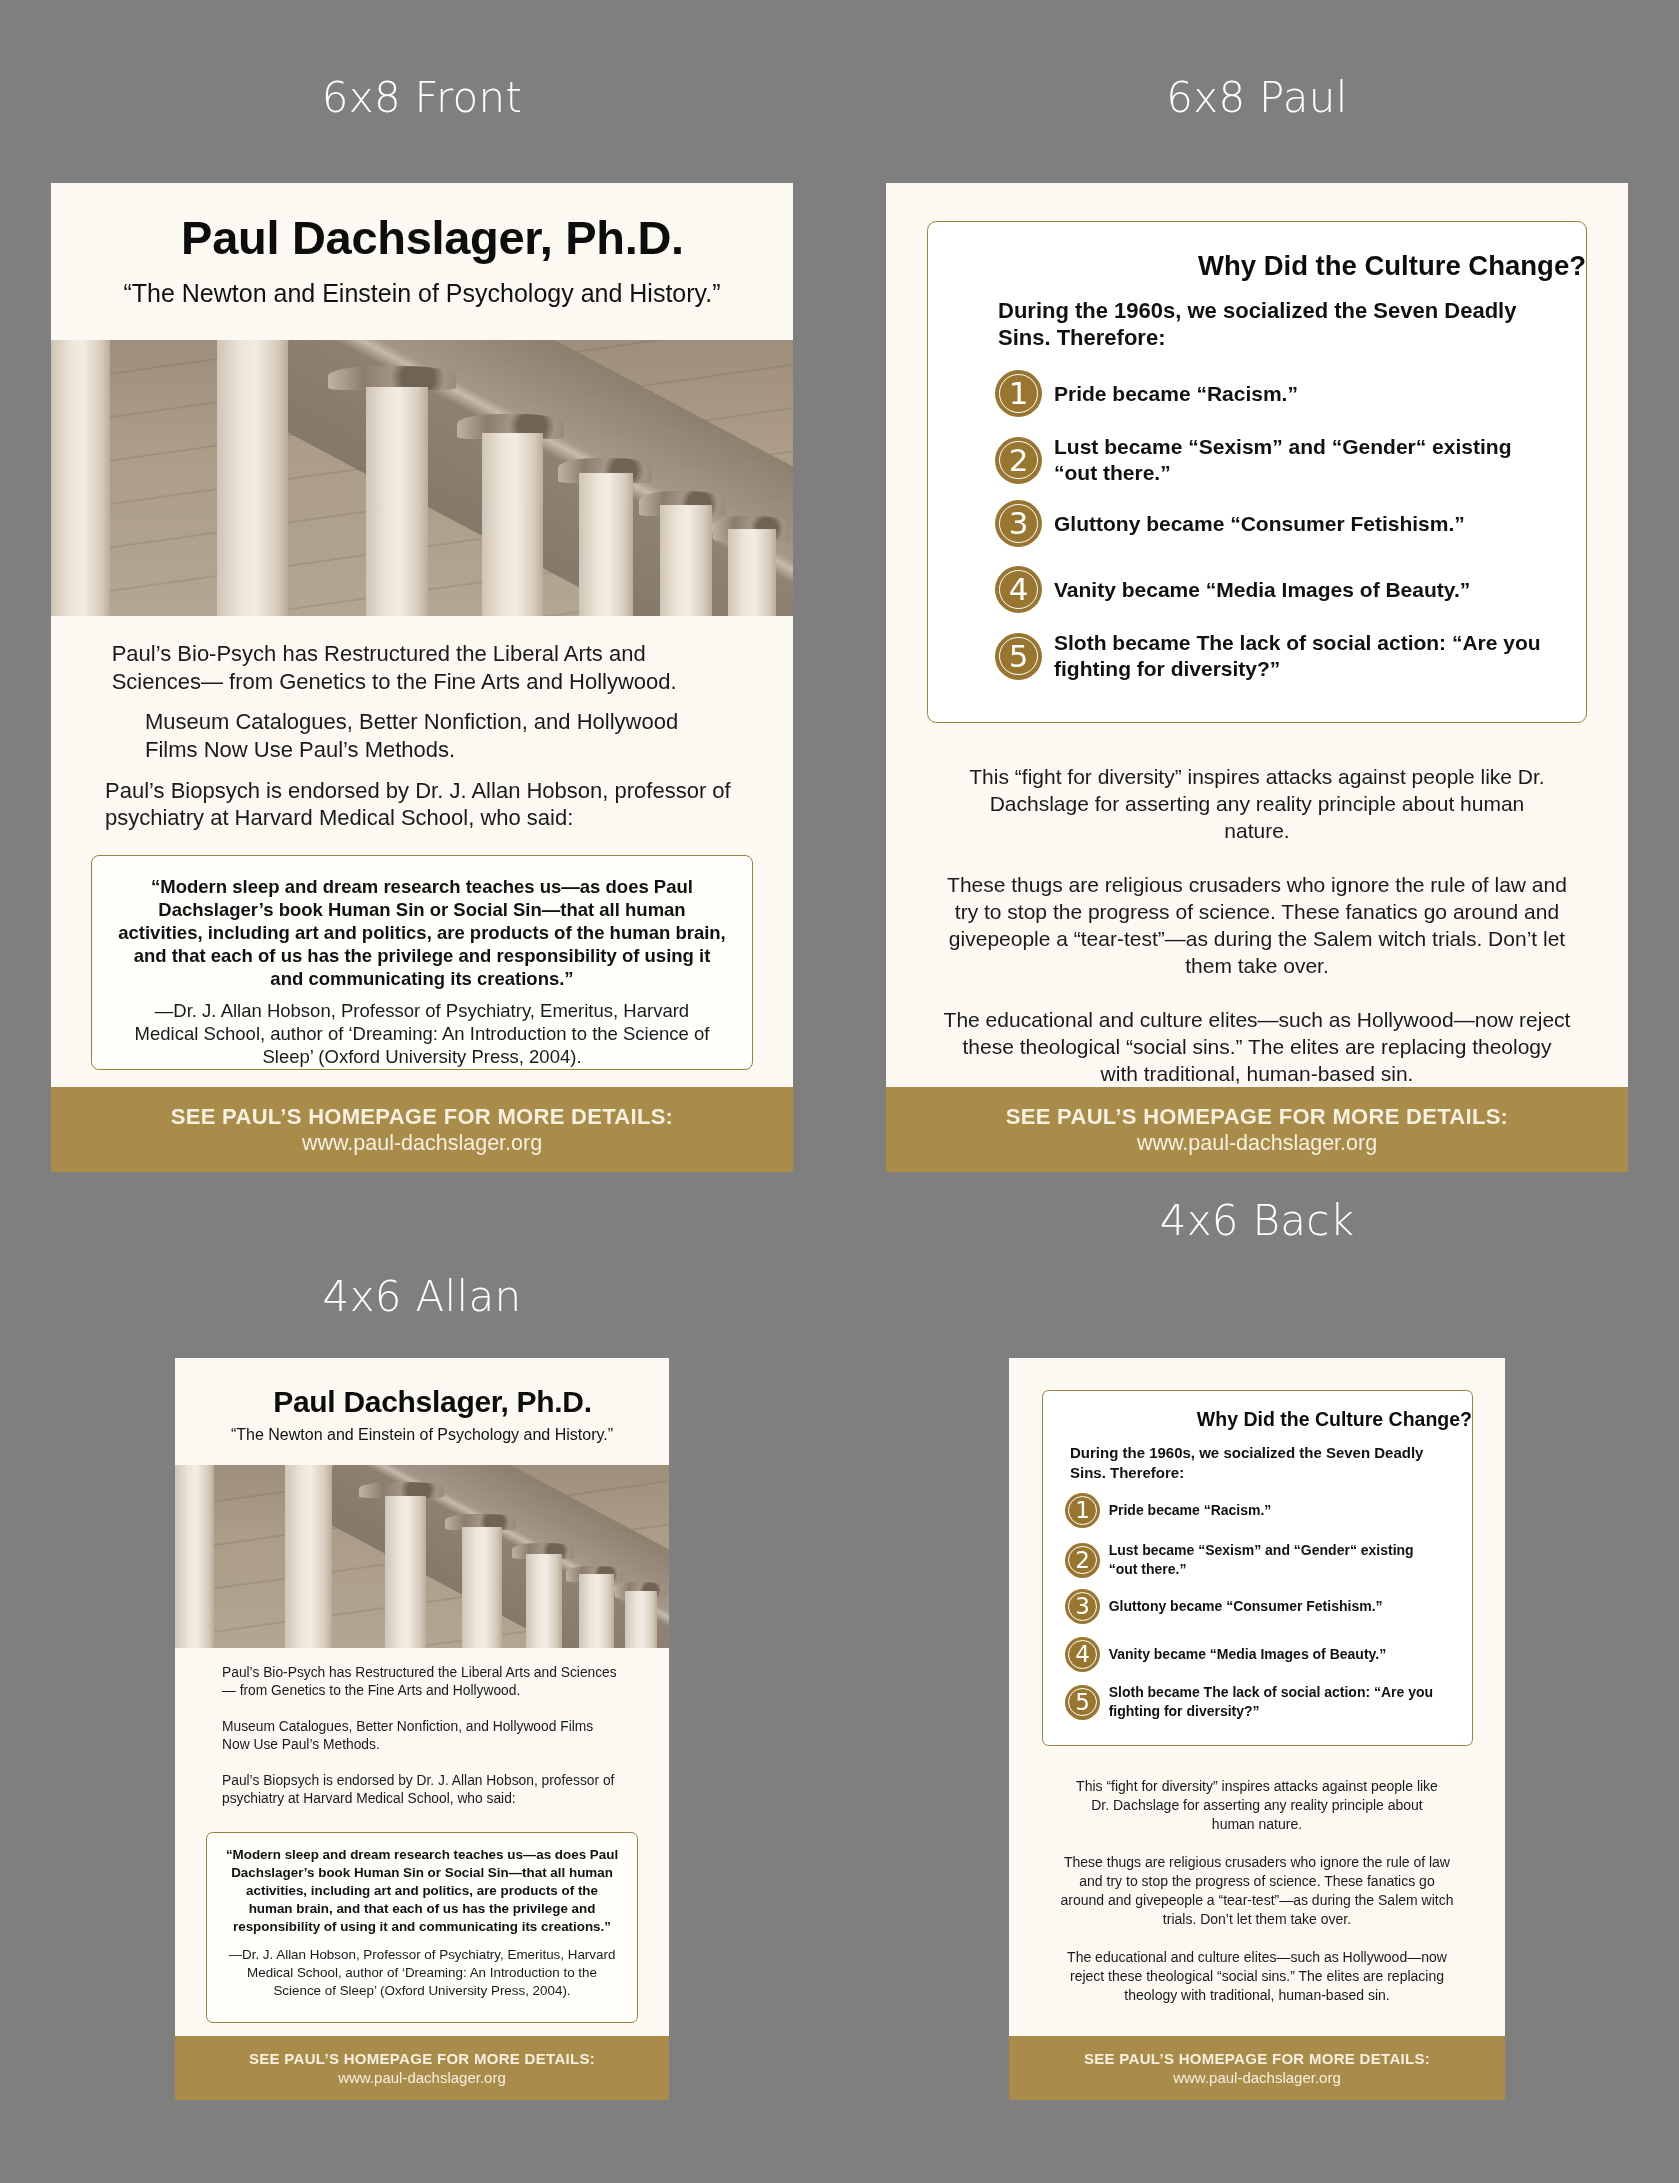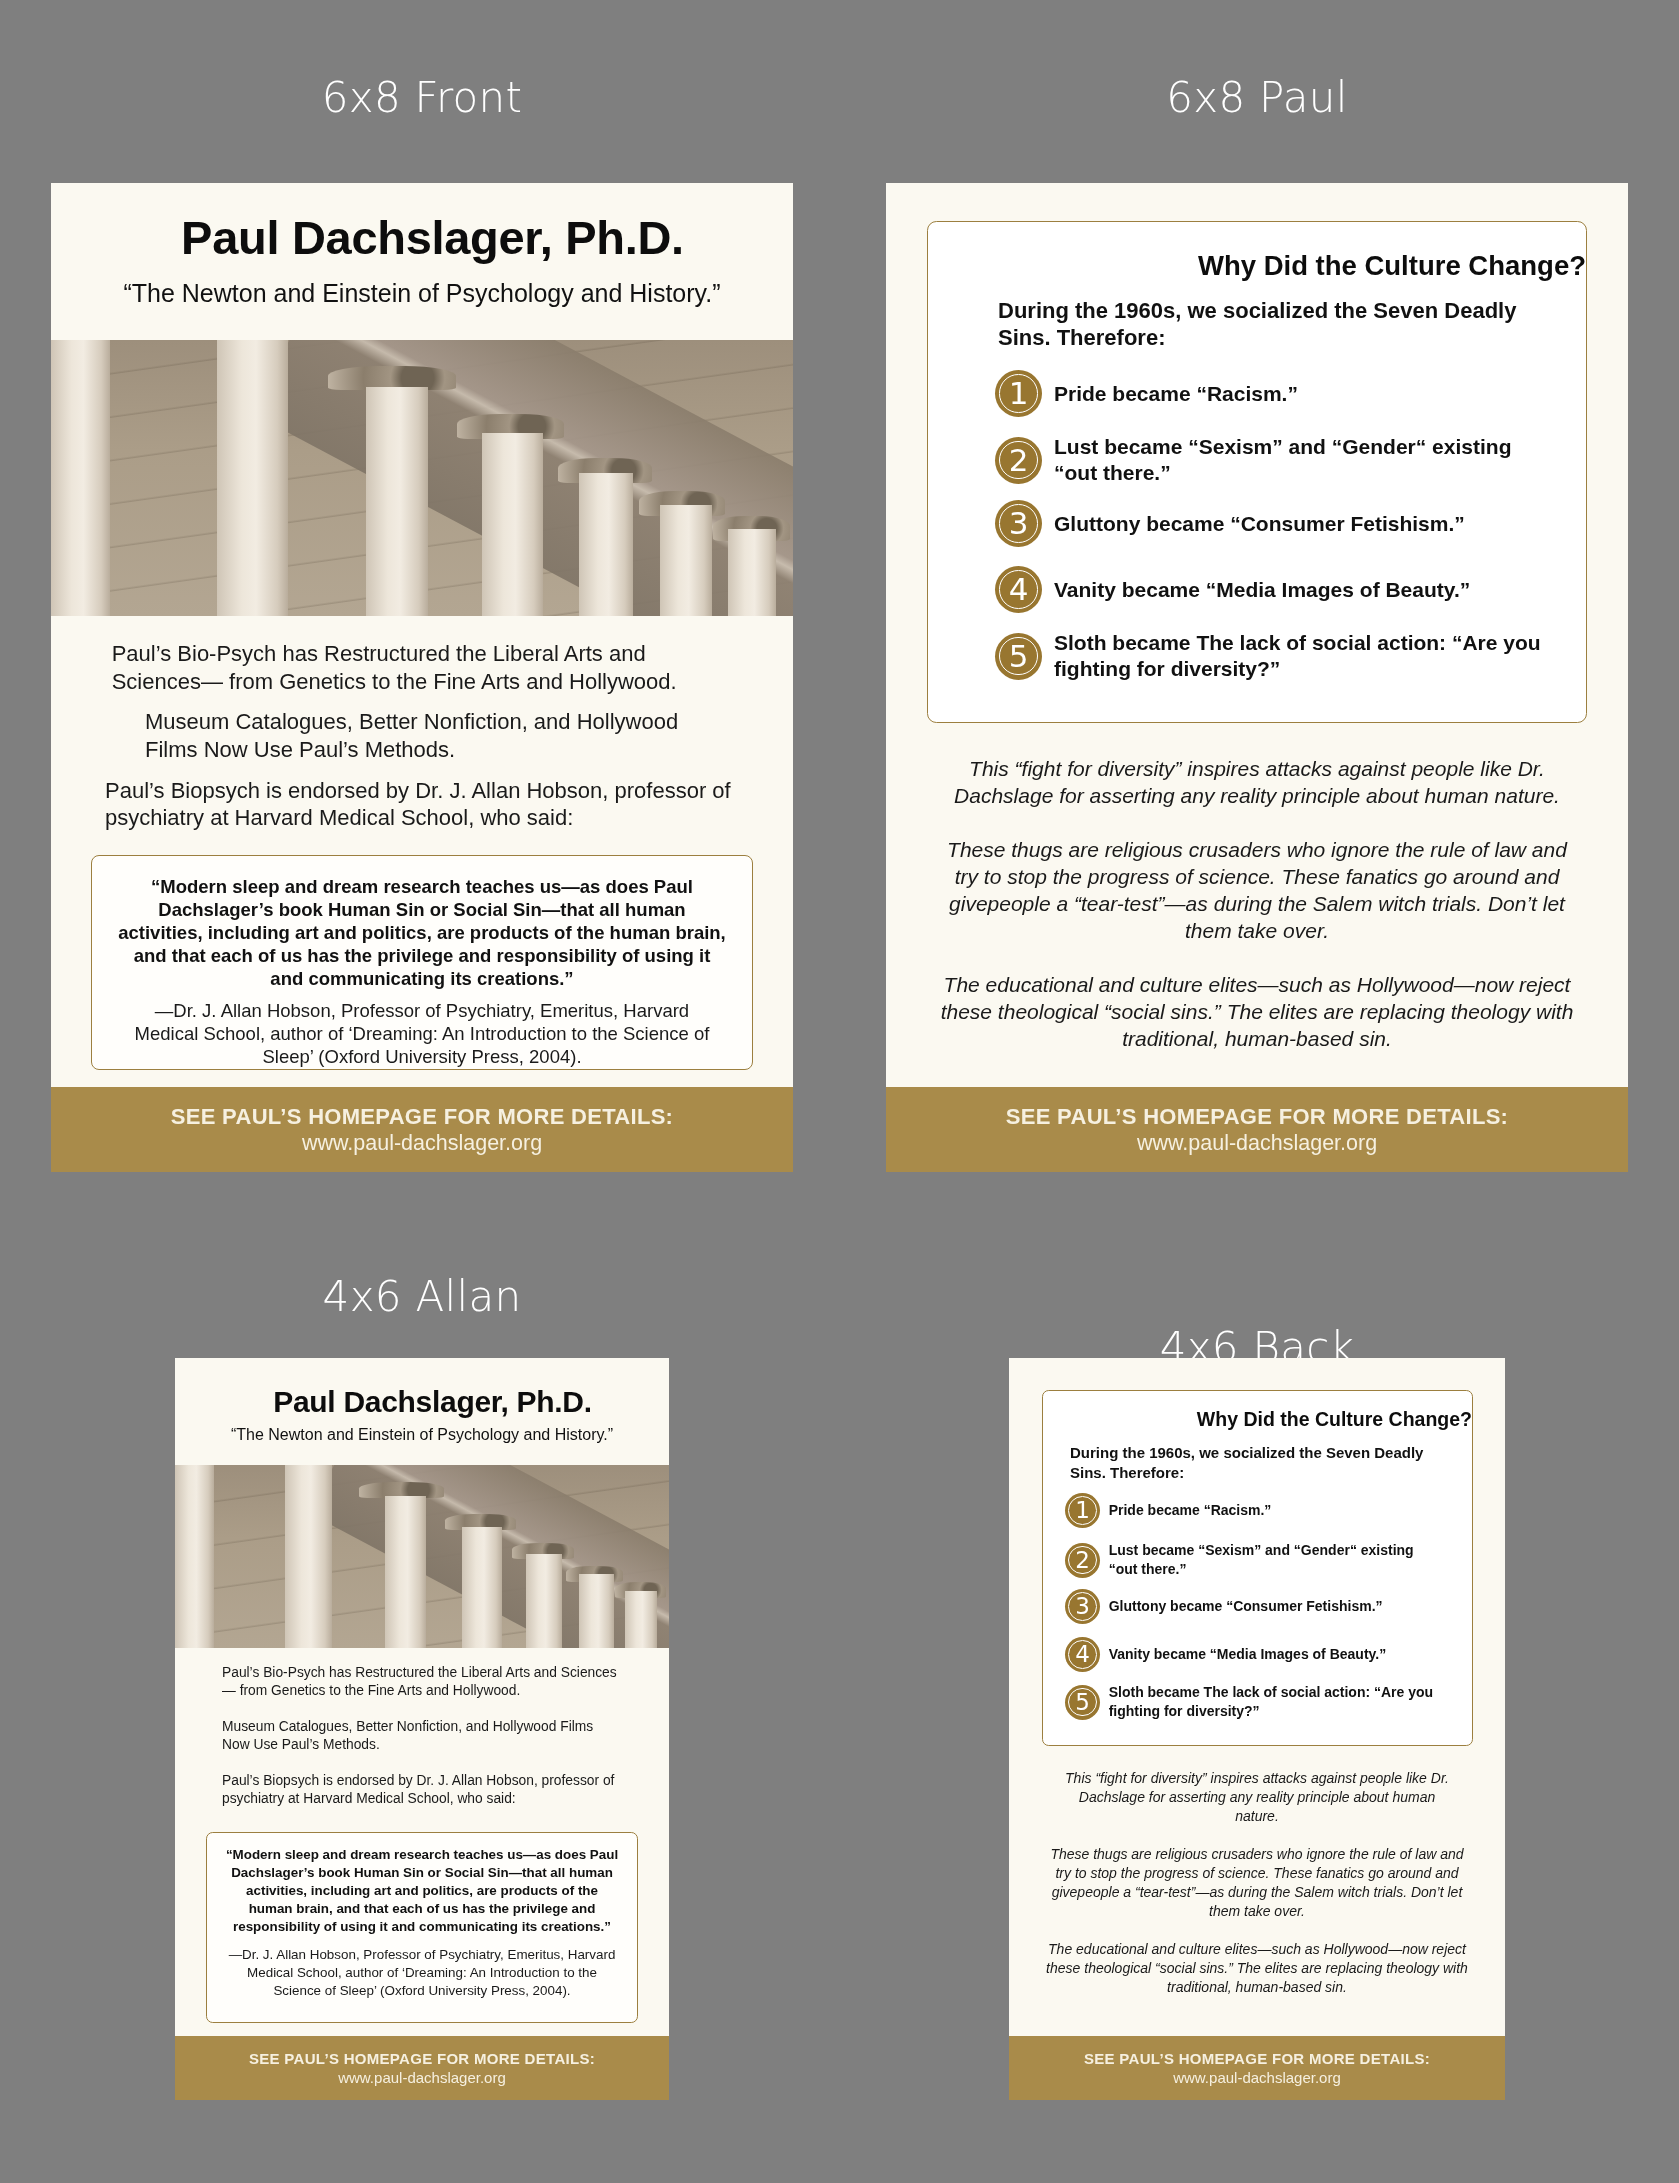--- a/index.html
+++ b/index.html
@@ -54,29 +54,29 @@
   .bbox { position: absolute; background: #ffffff; border: 1.3px solid #9c7f3f; border-radius: 9.4px; }
   .bbox .btitle { text-align: right; font-weight: 700; color: #0d0d0d; }
   .bbox .bintro { font-weight: 700; color: #111; }
   .item { position: absolute; display: flex; align-items: center; }
   .badge { flex: 0 0 auto; border-radius: 50%; background: #987630; position: relative;
     display: flex; align-items: center; justify-content: center; color: #fff; font-weight: 400; }
   .badge::after { content: ""; position: absolute; border: 1.3px solid #fff; border-radius: 50%; }
   .item .itext { font-weight: 700; color: #111; }
 
   .bpara { position: absolute; left: 0; right: 0; text-align: center; color: #1a1a1a; }
-  .bpara p { margin: 0; font-style: italic; }
+  .bpara p { margin: 8px; }
 </style>
 </head>
 <body>
 
 <div class="label" style="left:19px; top:77px;">6x8 Front</div>
 <div class="label" style="left:854px; top:77px;">6x8 Paul</div>
 <div class="label" style="left:19px; top:1276px;">4x6 Allan</div>
-<div class="label" style="left:854px; top:1327px;">4x6 Back</div>
+<div class="label" style="left:854px; top:1200px;">4x6 Back</div>
 
 <div class="card lg" style="left:51px;">
   <div class="fh" style="height:157px;">
     <div class="name" style="font-size:47px; margin-top:28px; line-height:54px;">Paul Dachslager, Ph.D.</div>
     <div class="tag" style="font-size:25px; margin-top:13.4px; line-height:30px;">“The Newton and Einstein of Psychology and History.”</div>
   </div>
 
   <div class="photo" style="top:157px; height:276px;">
     <div class="wall-lines"></div>
     <div class="entab"></div>

